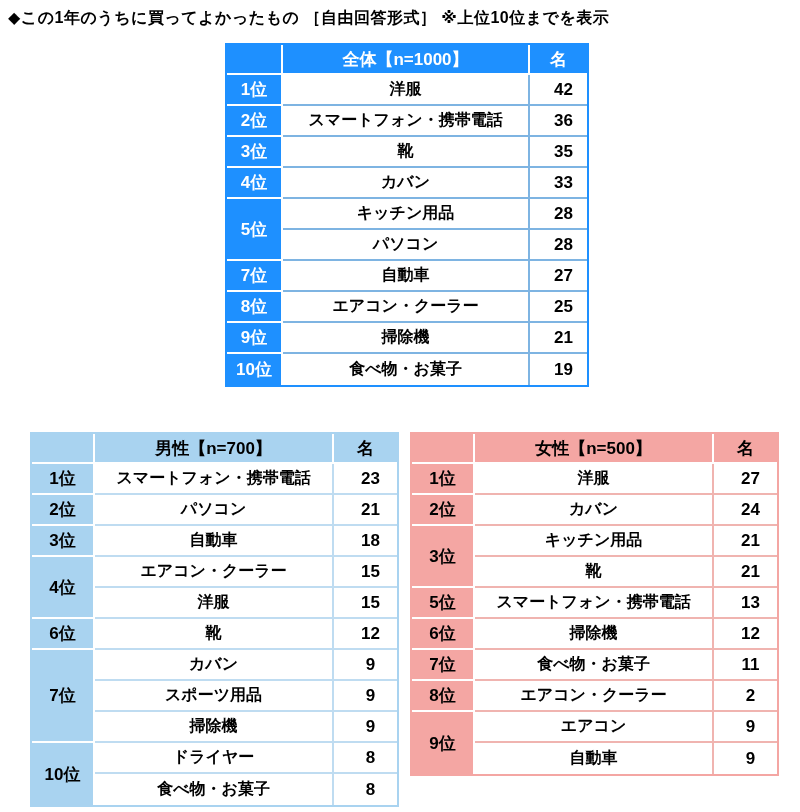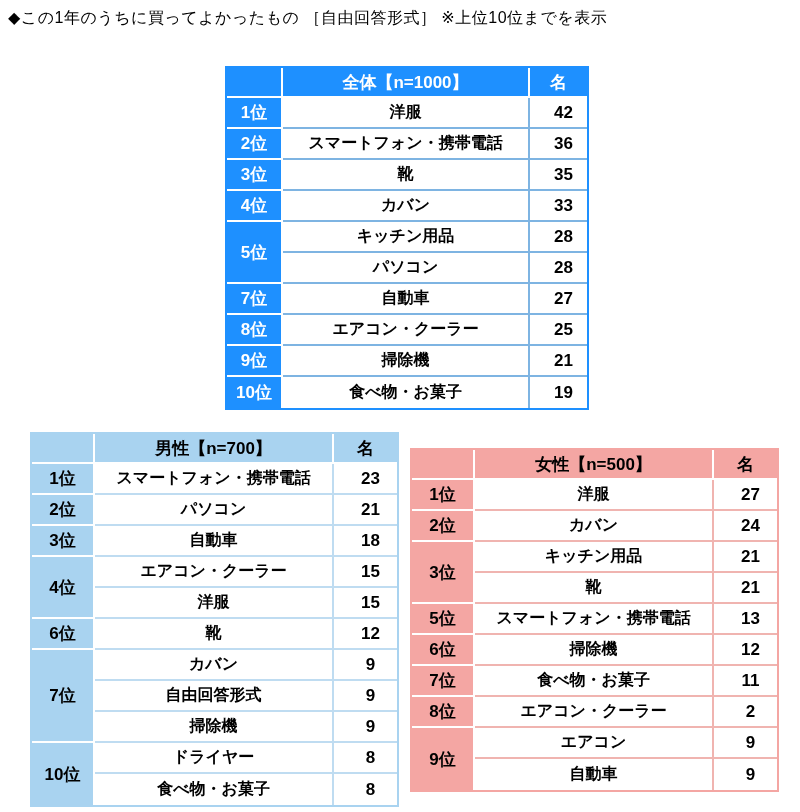--- a/index.html
+++ b/index.html
@@ -12,43 +12,43 @@
     height: 812px;
     position: relative;
     font-family: "Liberation Sans", "DejaVu Sans", sans-serif;
     color: #000;
   }
   .figure-title {
     position: absolute;
     left: 8px;
     top: 8px;
     font-size: 16px;
-    font-weight: normal;
+    font-weight: bold;
     letter-spacing: 0.5px;
     white-space: nowrap;
   }
   .tbl {
     position: absolute;
     background: #ffffff;
     border: 2px solid var(--accent);
   }
   .tbl-overall {
-    left: 225px; top: 66px; width: 360px;
+    left: 225px; top: 43px; width: 360px;
     --accent: var(--overall-accent, #1E90FF);
     --grid: var(--overall-grid, #7EB4E2);
     --accent-text: var(--overall-header-text, #FFFFFF);
   }
   .tbl-male {
     left: 30px; top: 432px; width: 365px;
     --accent: var(--male-accent, #A9D3F0);
     --grid: var(--male-grid, #BFDCF1);
     --accent-text: var(--body-text, #000000);
   }
   .tbl-female {
-    left: 410px; top: 432px; width: 365px; margin-top: 16px;
+    left: 410px; top: 432px; width: 365px;
     --accent: var(--female-accent, #F4A6A3);
     --grid: var(--female-grid, #F0B4B0);
     --accent-text: var(--body-text, #000000);
   }
   table {
     width: 100%;
     table-layout: fixed;
     border-spacing: 0;
   }
   th, td {
@@ -214,21 +214,21 @@
         <td class="rank">6位</td>
         <td class="item">靴</td>
         <td class="count">12</td>
       </tr>
       <tr>
         <td class="rank" rowspan="3">7位</td>
         <td class="item">カバン</td>
         <td class="count">9</td>
       </tr>
       <tr>
-        <td class="item">自由回答形式</td>
+        <td class="item">スポーツ用品</td>
         <td class="count">9</td>
       </tr>
       <tr>
         <td class="item">掃除機</td>
         <td class="count">9</td>
       </tr>
       <tr>
         <td class="rank last" rowspan="2">10位</td>
         <td class="item">ドライヤー</td>
         <td class="count">8</td>

